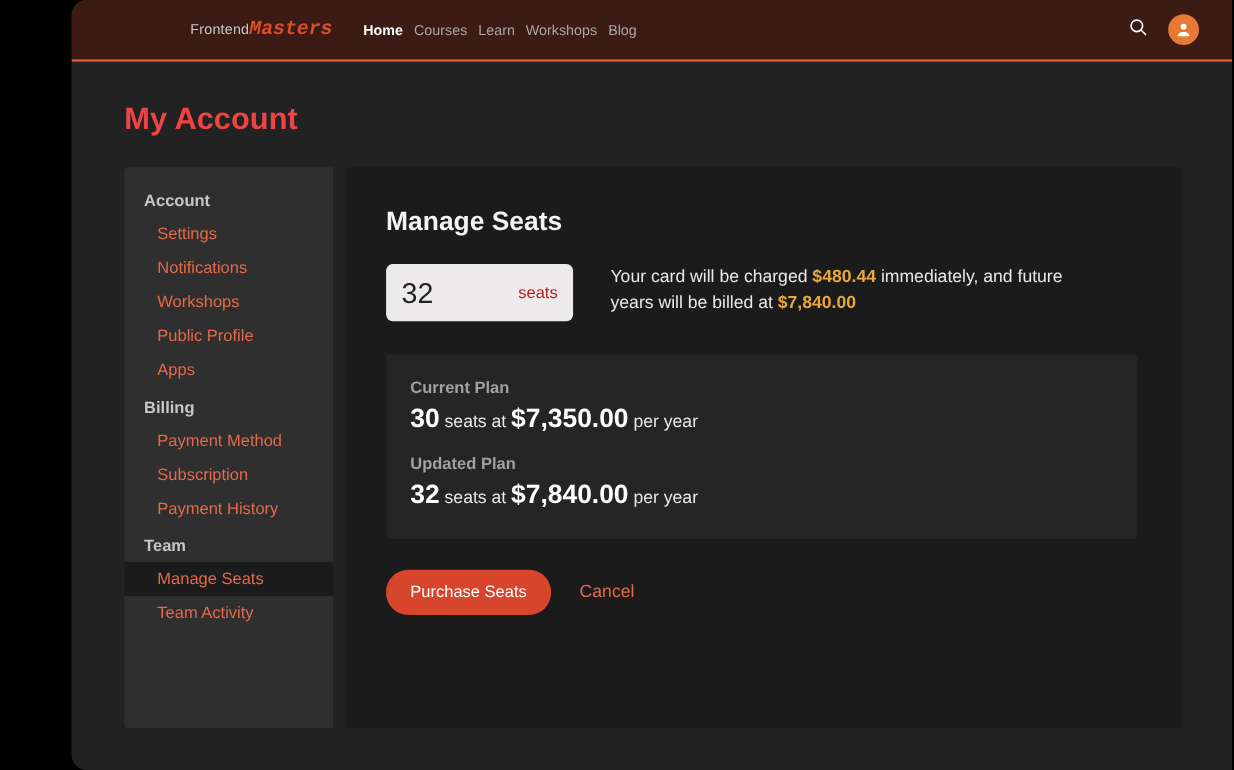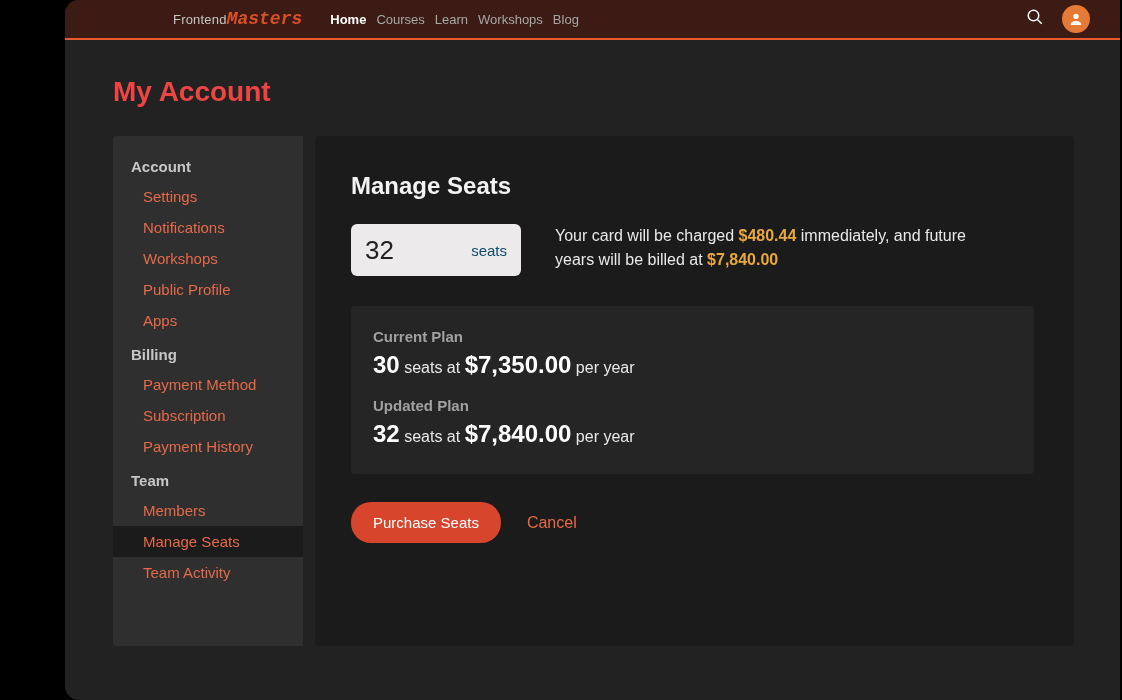--- a/index.html
+++ b/index.html
@@ -18,21 +18,21 @@
     background: #222222;
     border-radius: 14px 0 0 14px;
     overflow: hidden;
     position: relative;
     box-shadow: 0 10px 30px rgba(0,0,0,0.6);
   }
   
   .topbar {
     display: flex;
     align-items: center;
-    height: 40px;
+    height: 56px;
     background: #3b1b14;
     padding: 0 20px;
     border-bottom: 2px solid #e85b2f;
   }
   .brand {
     display: flex;
     align-items: baseline;
     margin-left: 88px;
     margin-right: 28px;
   }
@@ -154,21 +154,21 @@
   .seat-input {
     border: none;
     background: transparent;
     font-size: 26px;
     font-weight: 500;
     color: #222;
     width: 64px;
     outline: none;
   }
   .seat-suffix {
-    color: #0c4a6e;
+    color: #b91c1c;
     font-size: 15px;
     margin-left: auto;
   }
   .charge-text {
     color: #e9e9e9;
     font-size: 16px;
     line-height: 1.5;
     max-width: 420px;
   }
   .amount {
@@ -273,21 +273,20 @@
         <a class="sidebar-item">Workshops</a>
         <a class="sidebar-item">Public Profile</a>
         <a class="sidebar-item">Apps</a>
 
         <div class="sidebar-section-title">Billing</div>
         <a class="sidebar-item">Payment Method</a>
         <a class="sidebar-item">Subscription</a>
         <a class="sidebar-item">Payment History</a>
 
         <div class="sidebar-section-title">Team</div>
-        <a class="sidebar-item">Members</a>
         <a class="sidebar-item active">Manage Seats</a>
         <a class="sidebar-item">Team Activity</a>
       </aside>
 
       <section class="main">
         <h2>Manage Seats</h2>
 
         <div class="seat-row">
           <div class="seat-input-wrap">
             <input class="seat-input" value="32" style="">

